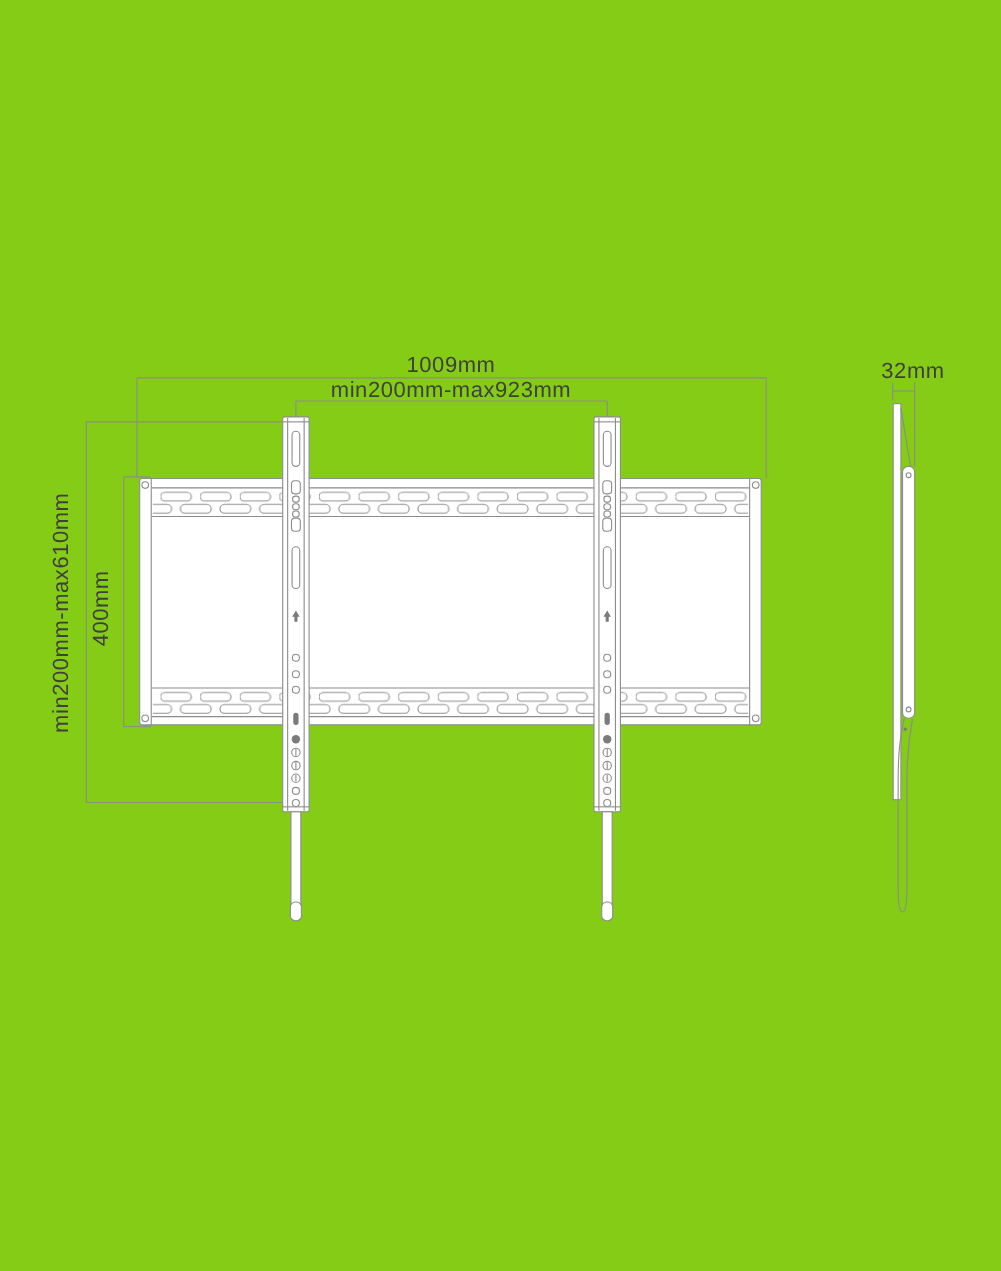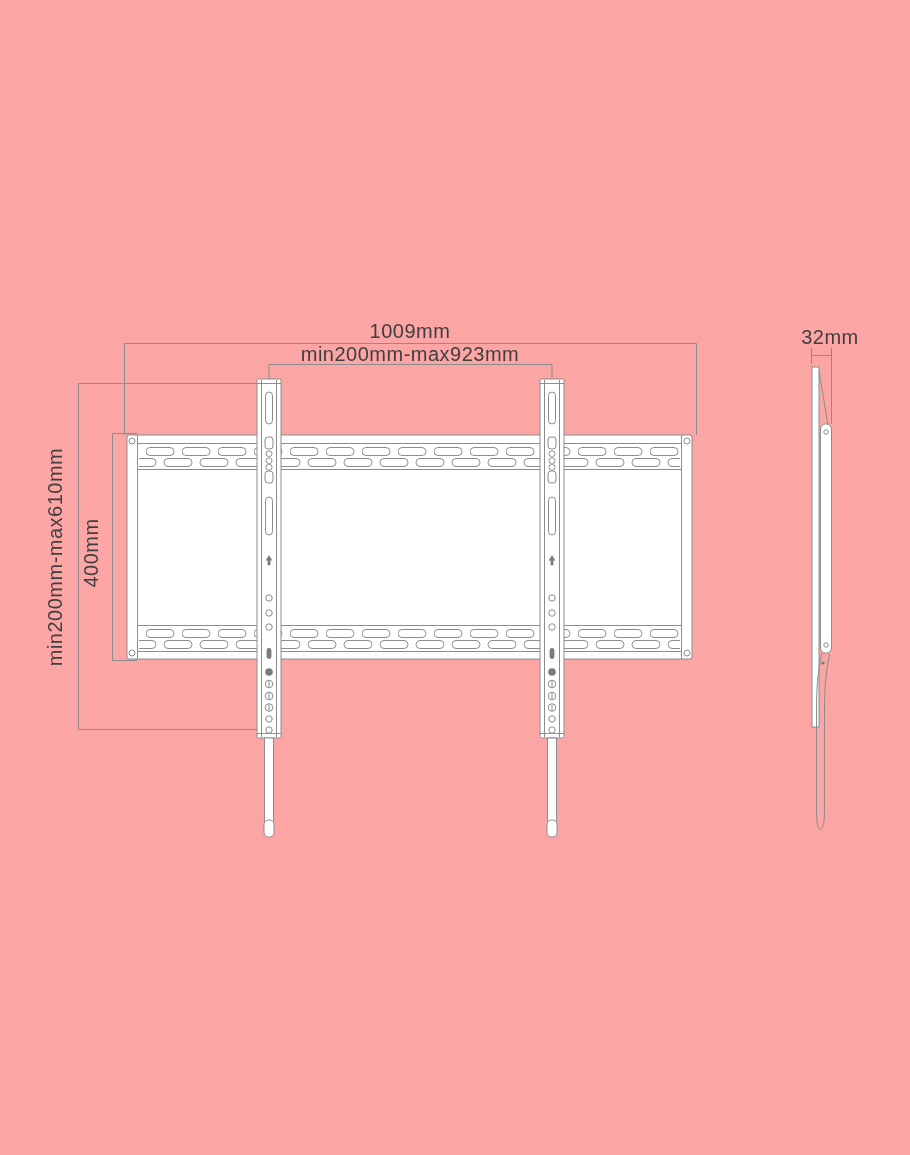--- a/index.html
+++ b/index.html
@@ -1,19 +1,19 @@
 <!DOCTYPE html>
 <html><head>
 <meta charset="utf-8">
 <style>
   html,body{margin:0;padding:0;background:#ffffff;}
   .canvas{
     position:relative;
     width:910px;height:1155px;
-    background:#fca5a5;
+    background:#84cc16;
     font-family:"Liberation Sans", sans-serif;
     overflow:hidden;
   }
   svg{position:absolute;left:0;top:0;}
   .ln{stroke:#8c8c8c;stroke-width:1;fill:none;}
   .part{stroke:#8c8c8c;stroke-width:1;fill:#ffffff;}
   .hole{stroke:#8c8c8c;stroke-width:1;fill:#ffffff;}
   .darkfill{fill:#7b7b7b;stroke:none;}
   .dimtext{
     fill:#3f3f3f;

